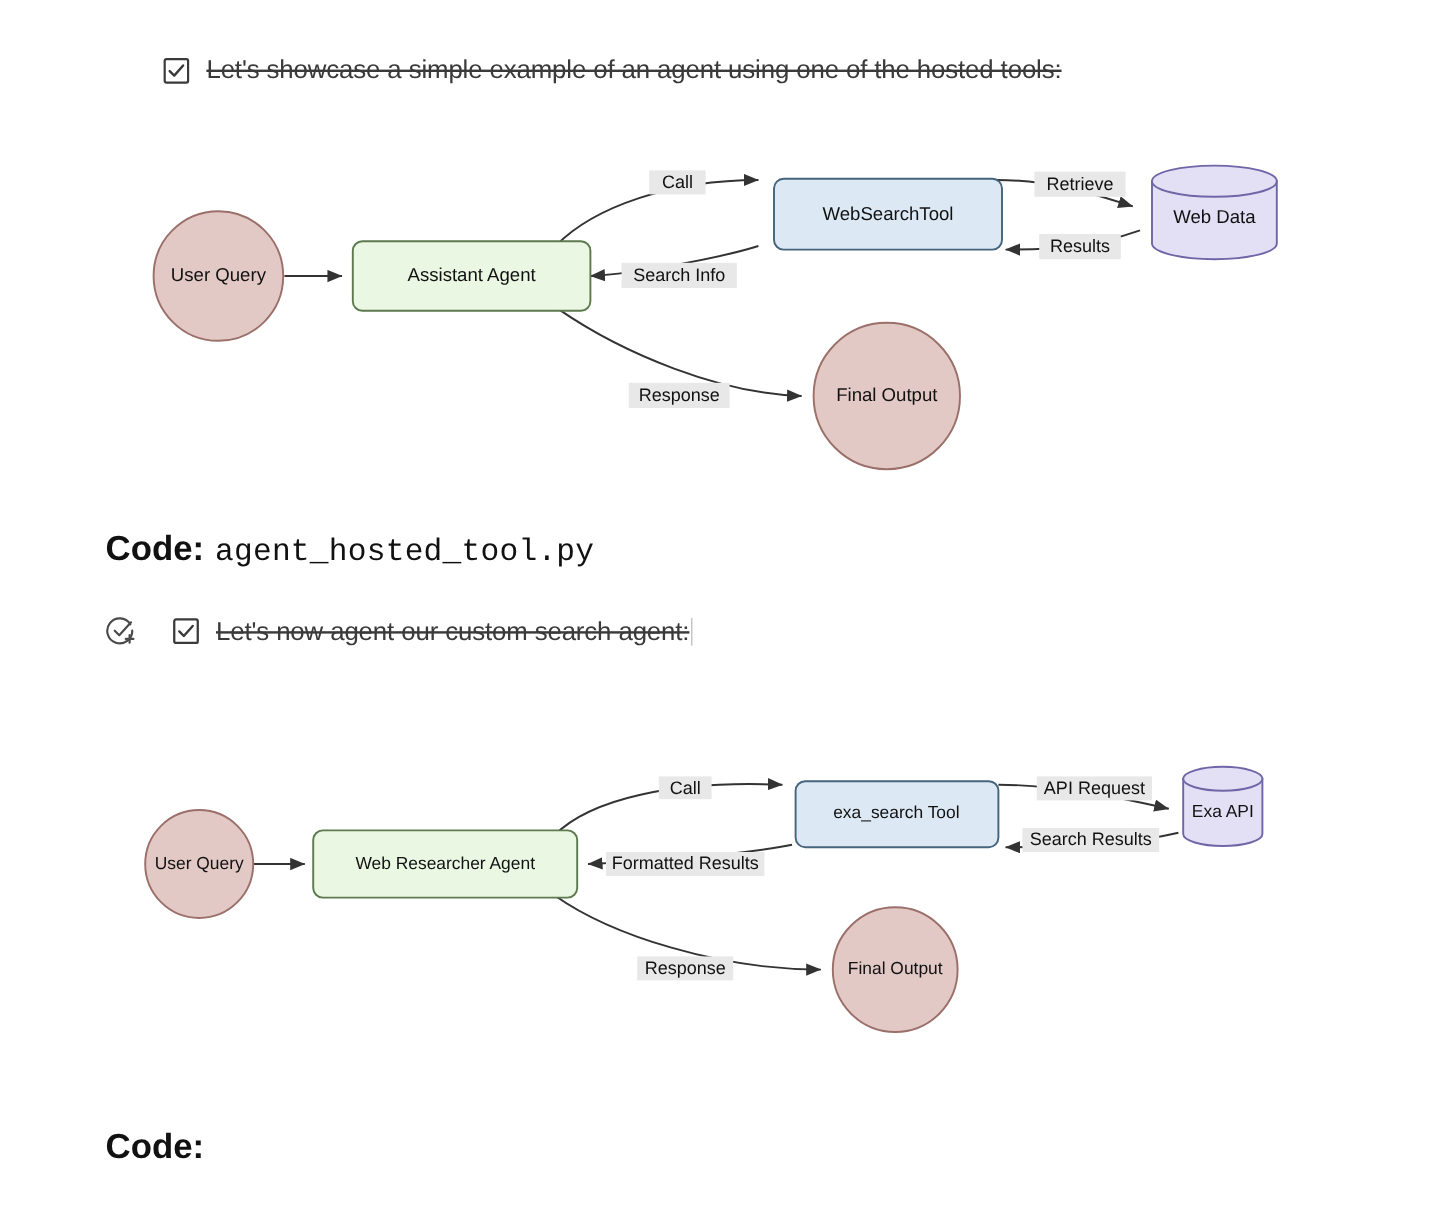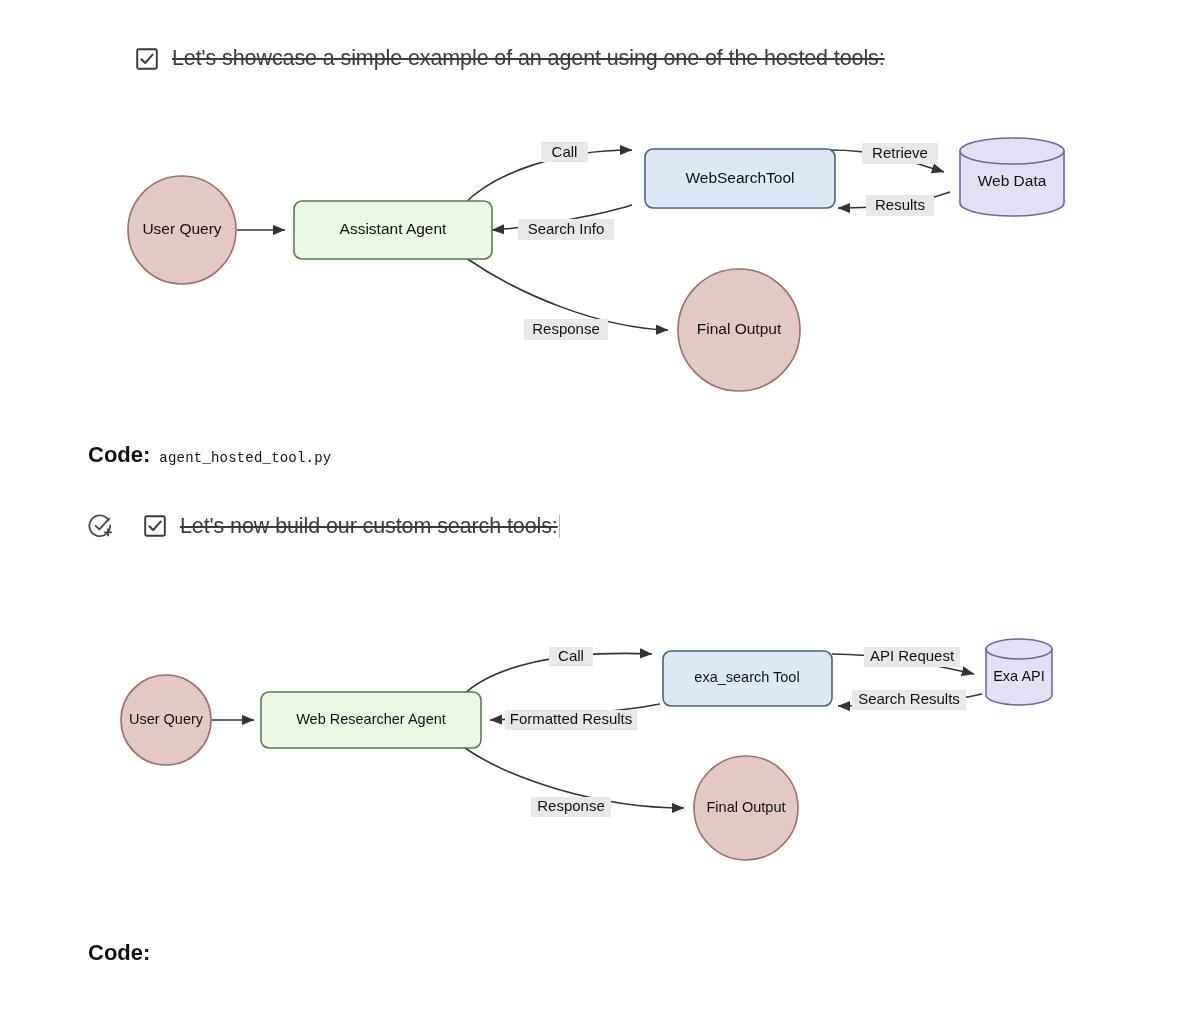--- a/index.html
+++ b/index.html
@@ -57,26 +57,26 @@
   
   .code-line {
     position: absolute;
     white-space: nowrap;
     display: flex;
     align-items: baseline;
   }
   .code-label {
     font-family: "Liberation Sans", sans-serif;
     font-weight: 700;
-    font-size: 22px;
+    font-size: 29px;
     color: #111111;
   }
   .code-file {
     font-family: "Liberation Mono", monospace;
-    font-size: 14px;
+    font-size: 26px;
     color: #111111;
     margin-left: 9px;
     letter-spacing: 0.2px;
   }
 
   
   .diagram {
     position: absolute;
     left: 0;
     width: 1200px;
@@ -193,21 +193,21 @@
 <div class="heading-row" style="left:88px; top:513px;">
   <svg class="task-icon" viewBox="0 0 26 26">
     <path d="M20.6 7.2 A10.4 10.4 0 1 0 22.2 12.5" fill="none" stroke="#4a4a4a" stroke-width="1.8" stroke-linecap="round"></path>
     <path d="M7.6 12.6 L11.4 16.4 L21.2 5.6" fill="none" stroke="#4a4a4a" stroke-width="1.8" stroke-linecap="round" stroke-linejoin="round"></path>
     <path d="M20.0 16.2 L20.0 22.6 M16.8 19.4 L23.2 19.4" fill="none" stroke="#4a4a4a" stroke-width="1.8" stroke-linecap="round"></path>
   </svg>
   <svg class="checkbox-glyph" viewBox="0 0 22 22" style="margin-left:16px;">
     <rect x="1.2" y="1.2" width="19.6" height="19.6" rx="1.5" fill="none" stroke="#3a3a3a" stroke-width="1.9"></rect>
     <path d="M5.4 11.2 L9.2 15 L16.6 6.6" fill="none" stroke="#3a3a3a" stroke-width="2" stroke-linecap="round" stroke-linejoin="round"></path>
   </svg>
-  <span class="heading-text">Let's now build our custom search tools:</span>
+  <span class="heading-text">Let's now agent our custom search agent:</span>
   <span class="caret"></span>
 </div>
 
 <div class="diagram" style="top:620px; height:280px;">
   <svg width="1200" height="280" viewBox="0 0 1200 280">
     <defs>
       <marker id="arrow2" markerWidth="9" markerHeight="9" refX="7.6" refY="3.2" orient="auto" markerUnits="strokeWidth">
         <path d="M0,0 L0,6.4 L7.8,3.2 z" fill="#333333"></path>
       </marker>
     </defs>

